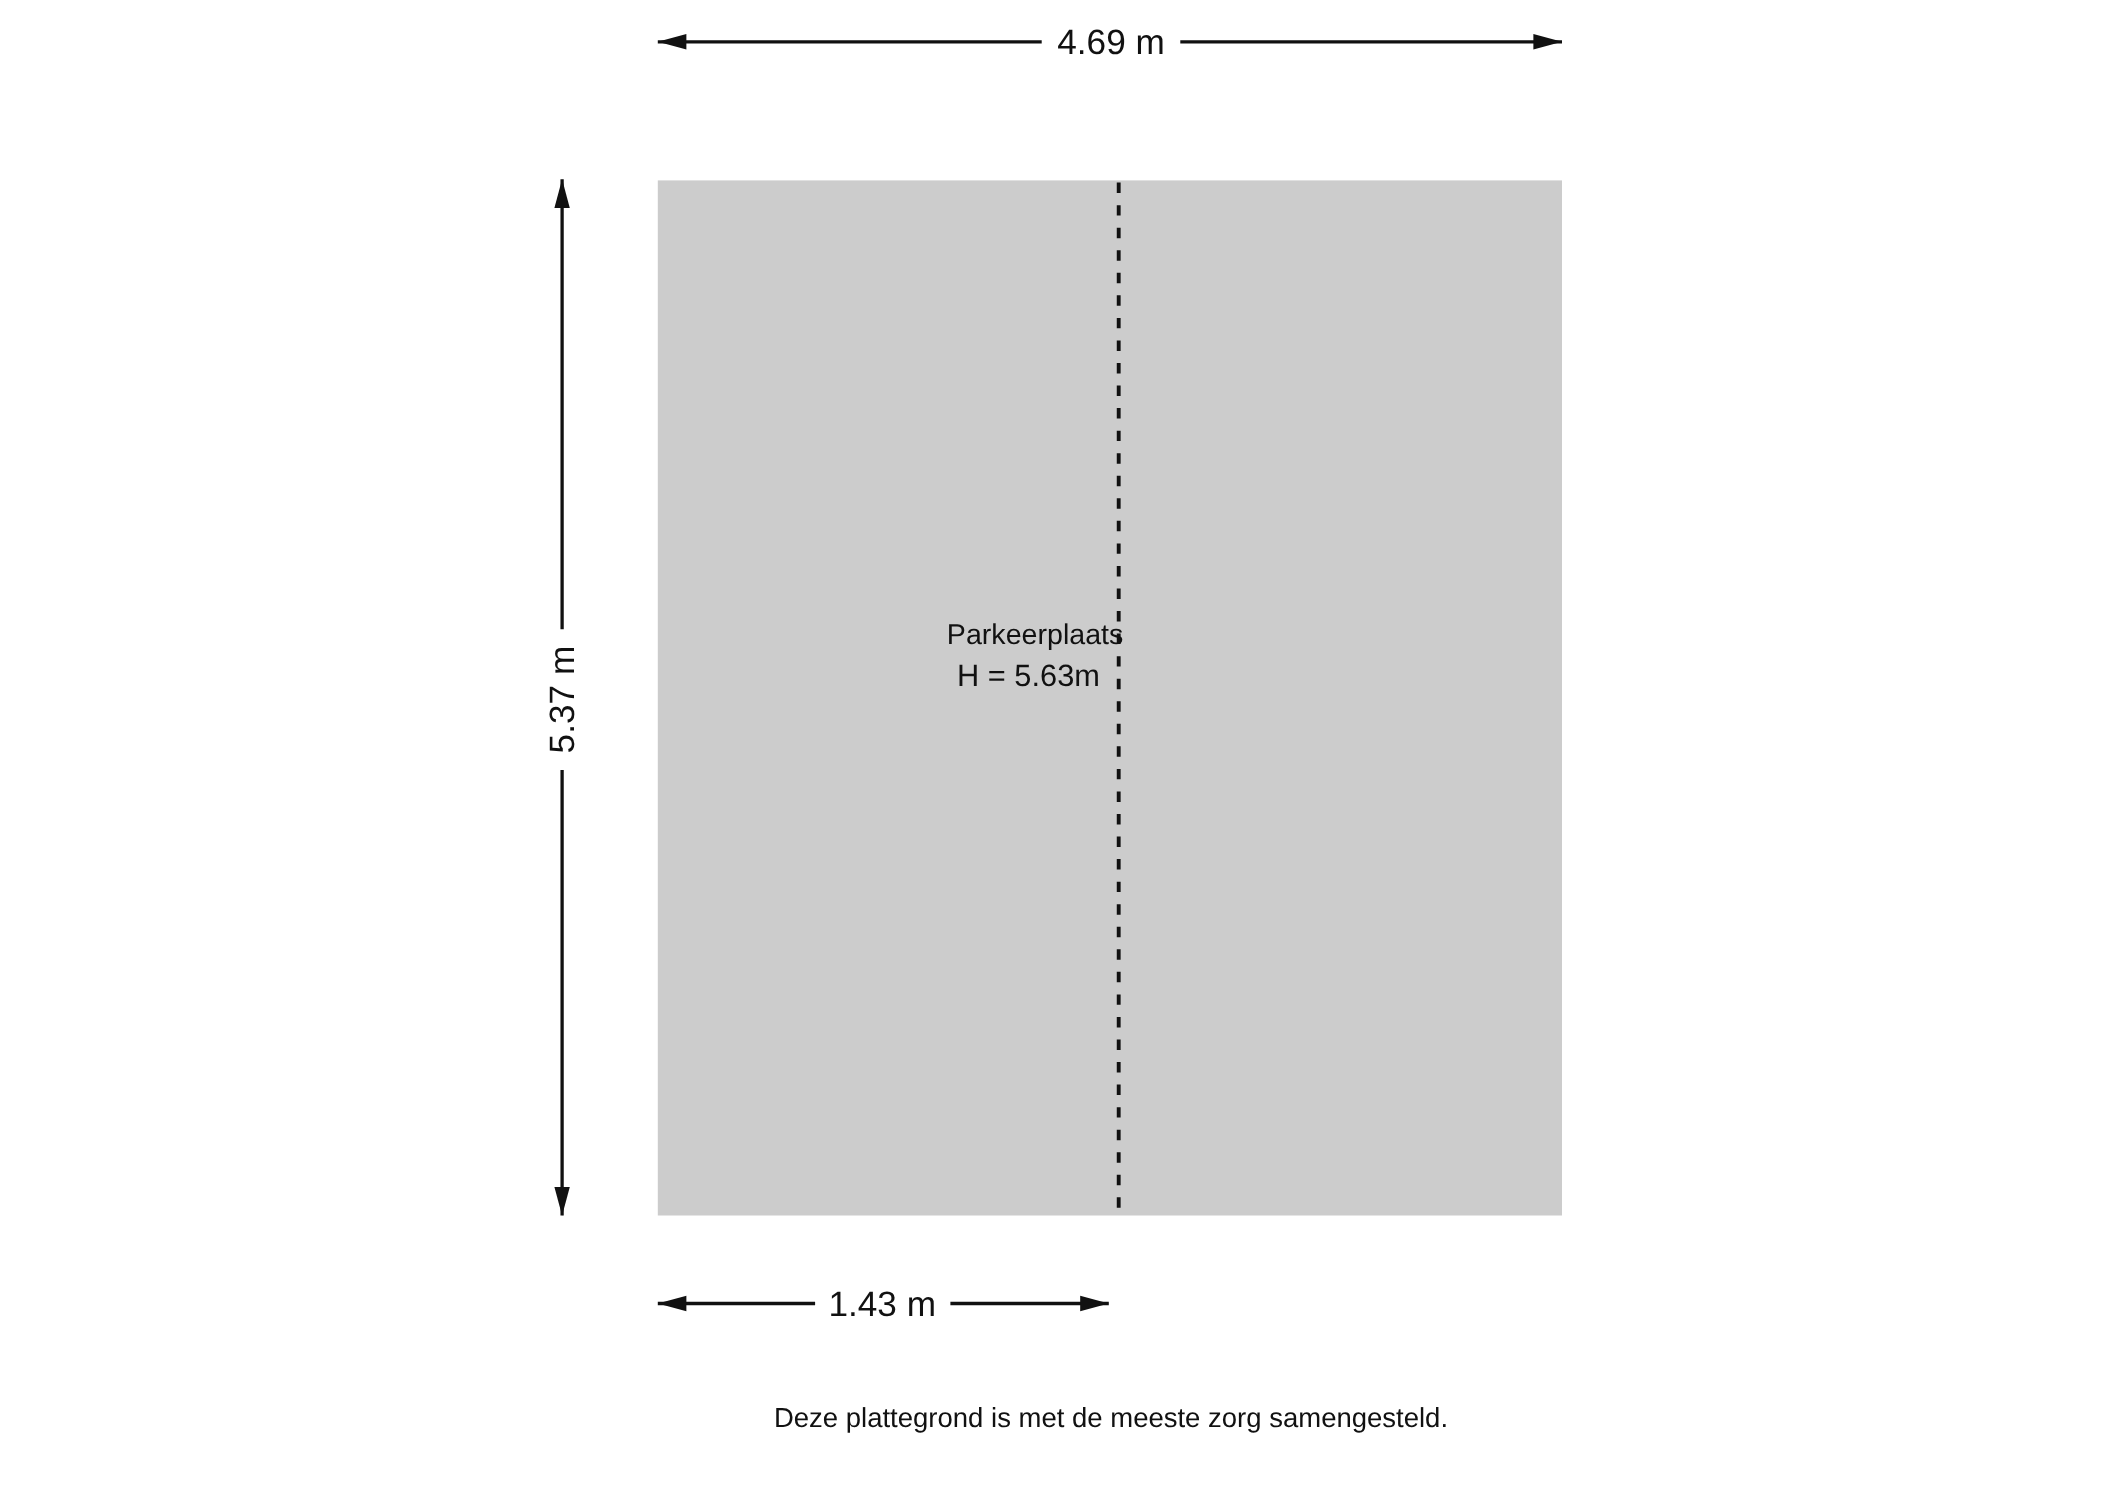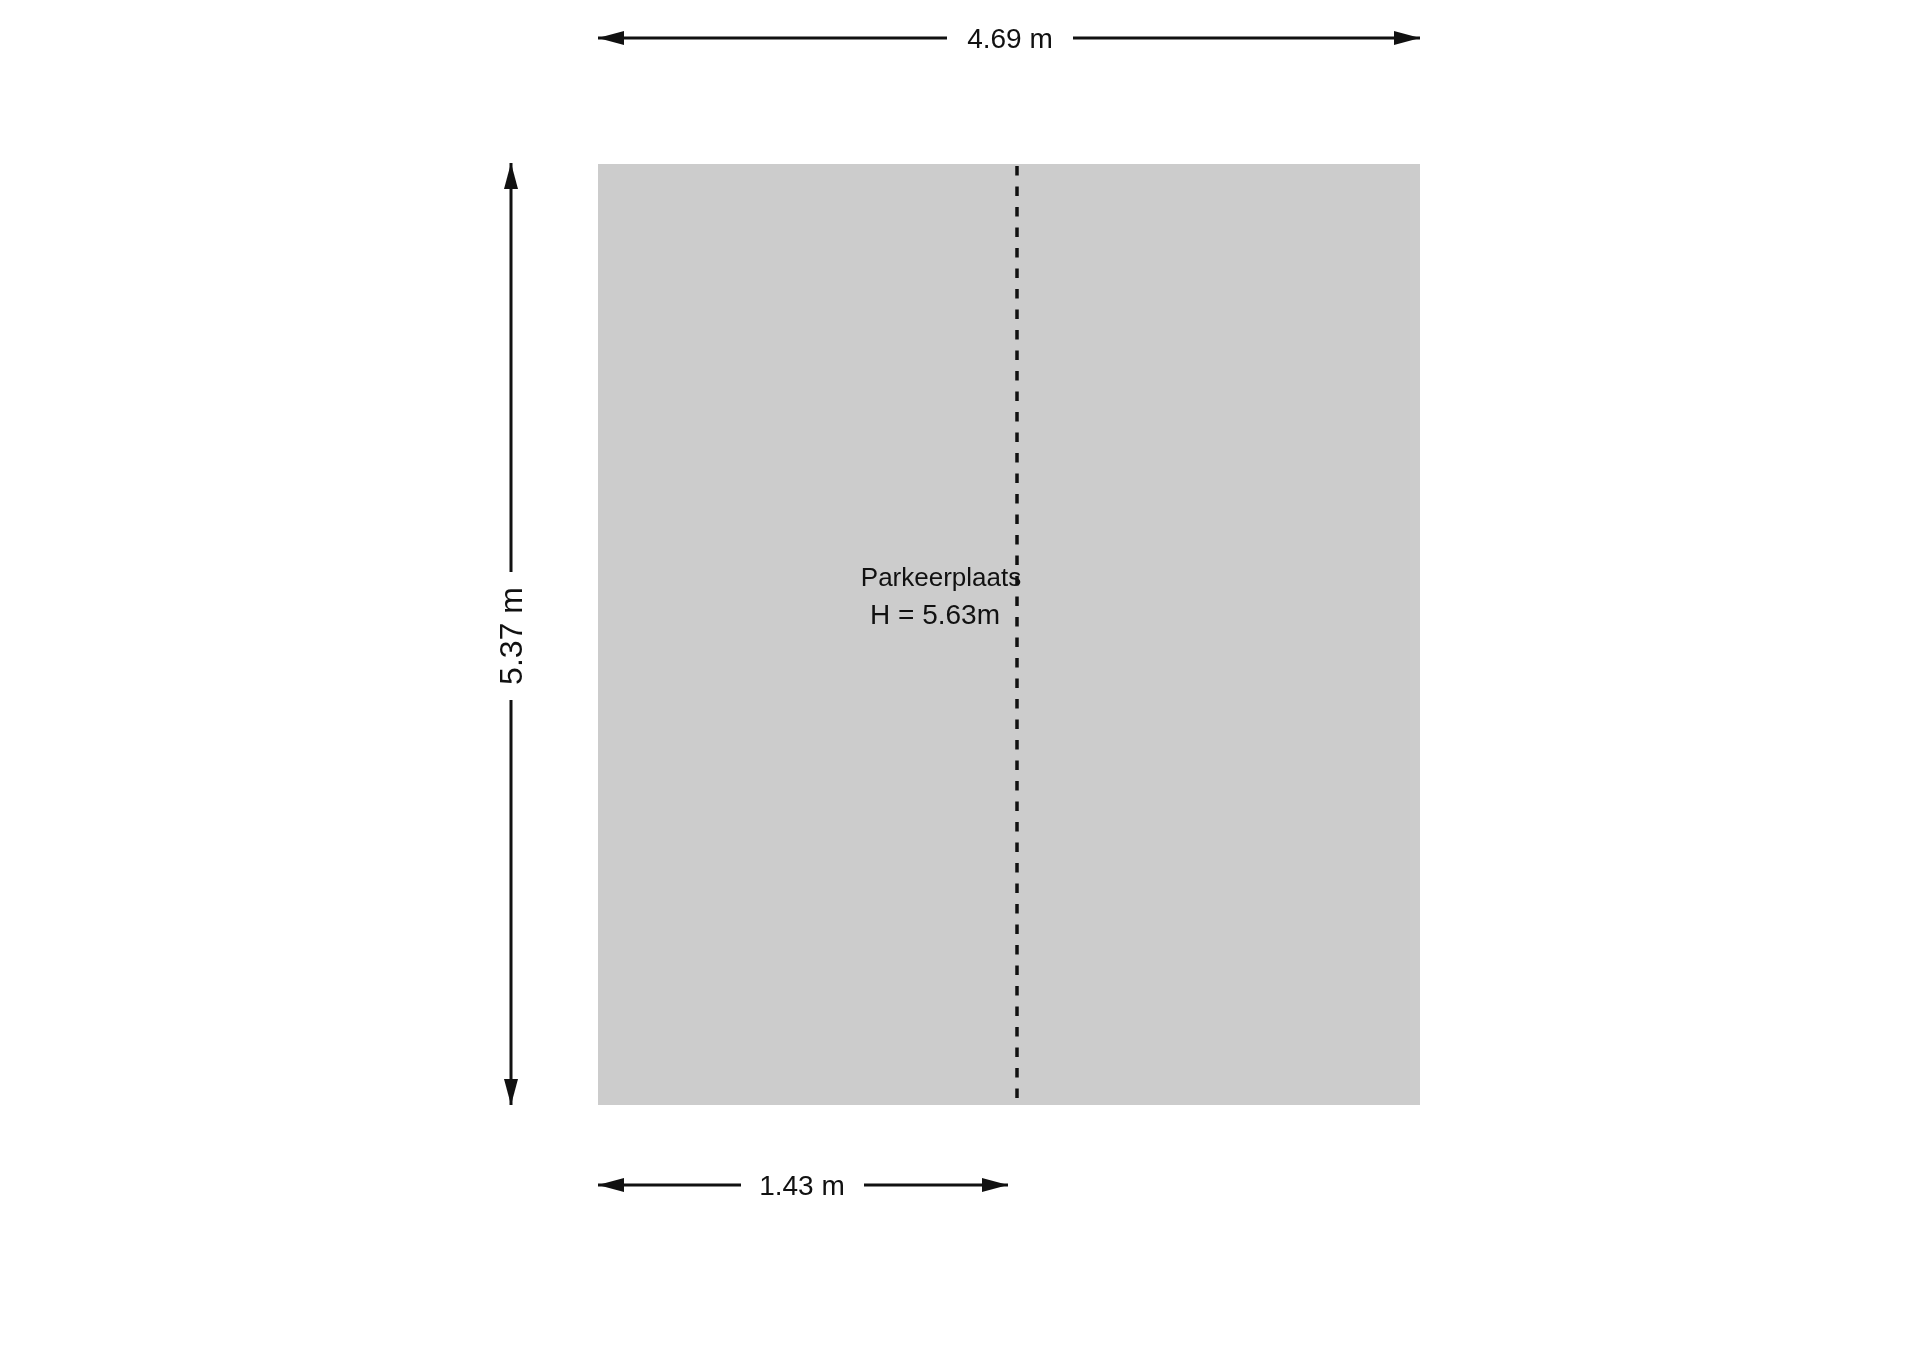--- a/index.html
+++ b/index.html
@@ -24,21 +24,21 @@
     width: 1920px;
     height: 1358px;
   }
   .label {
     position: absolute;
     color: #111111;
     white-space: nowrap;
     transform: translate(-50%, -50%);
   }
   .dim-label {
-    font-size: 28px;
+    font-size: 32px;
     background: #ffffff;
     padding: 0 10px;
   }
   .dim-label-left {
     background: #ffffff;
     padding: 10px 0;
     transform: translate(-50%, -50%) rotate(-90deg);
   }
   .room-name {
     font-size: 26px;
@@ -95,15 +95,16 @@
 
   <div class="label dim-label dim-label-left" style="left:511px; top:636px; font-size:32px;">5.37 m</div>
 
   <div class="label dim-label" style="left:802px; top:1186px;">1.43 m</div>
 
   <div class="label room-name" style="left:941px; top:577px;">Parkeerplaats</div>
 
   <div class="label room-height" style="left:935px; top:615px;">H = 5.63m</div>
 
   <div class="disclaimer">
+    <div>Deze plattegrond is met de meeste zorg samengesteld.</div>
   </div>
 
 </div>
 
 </body></html>

